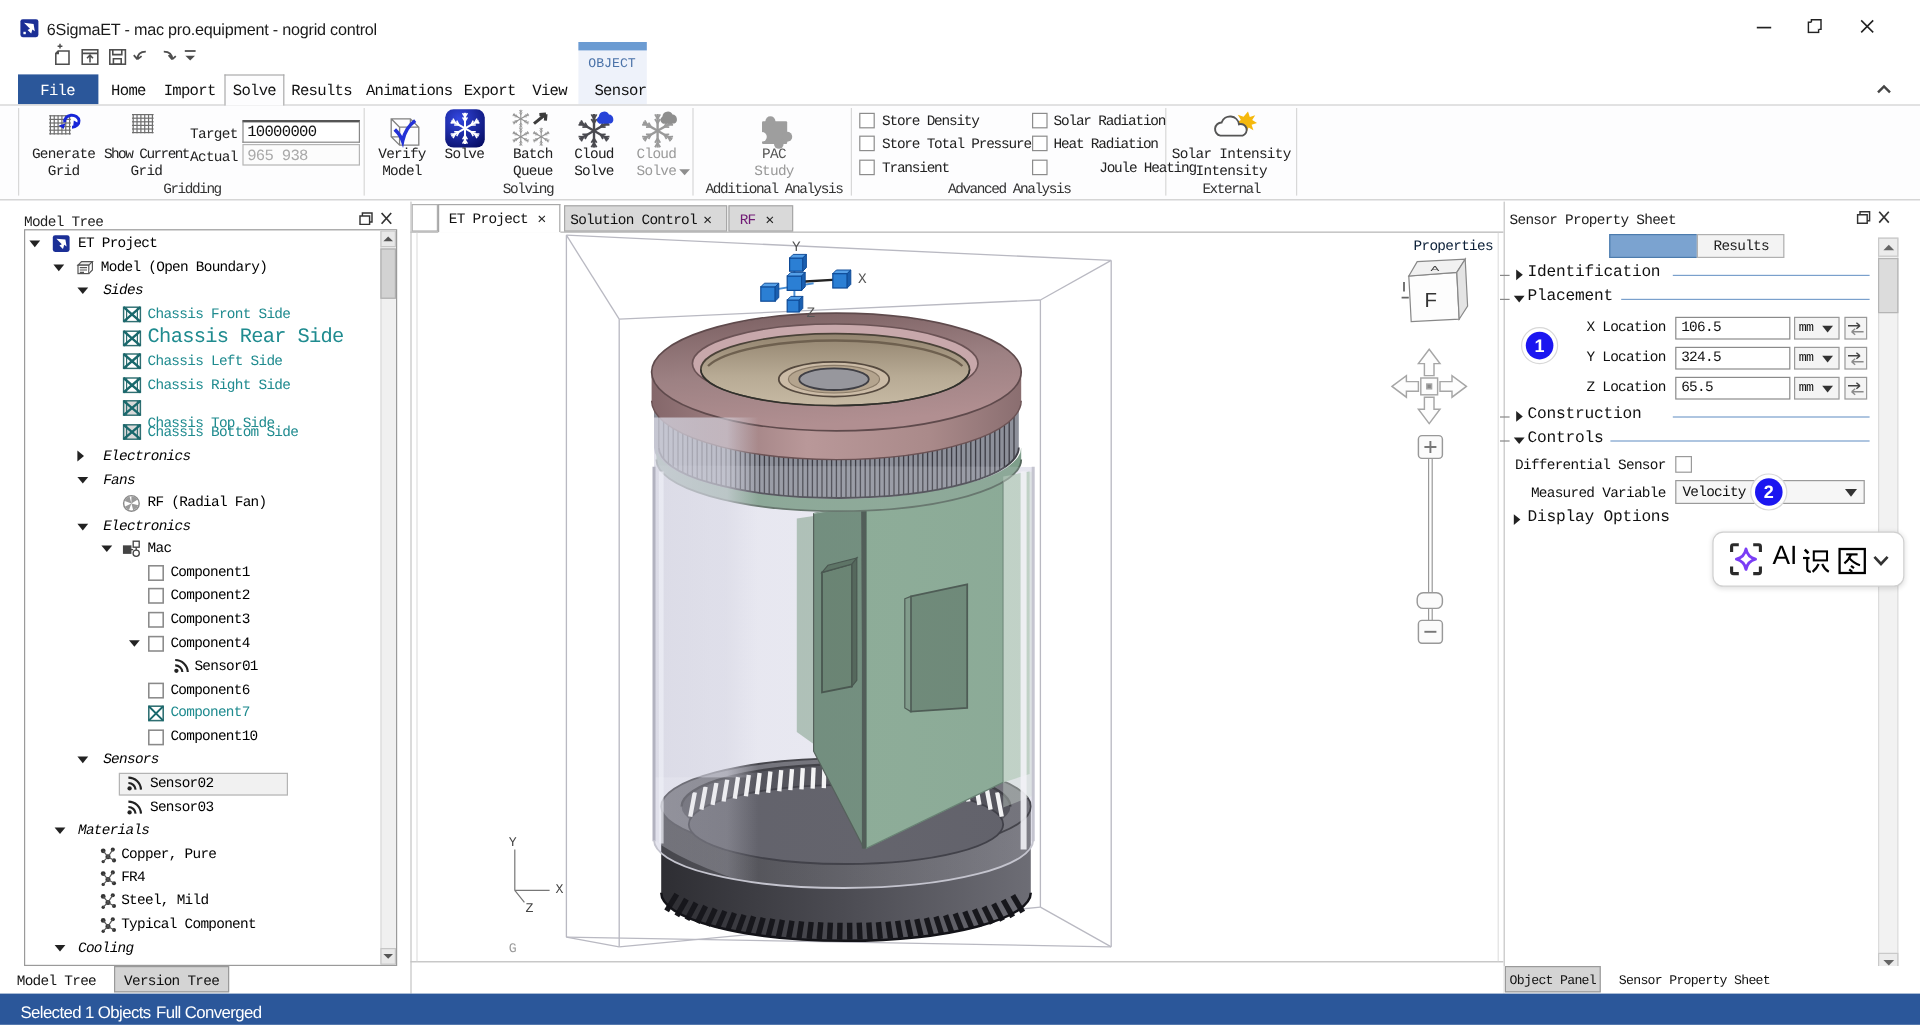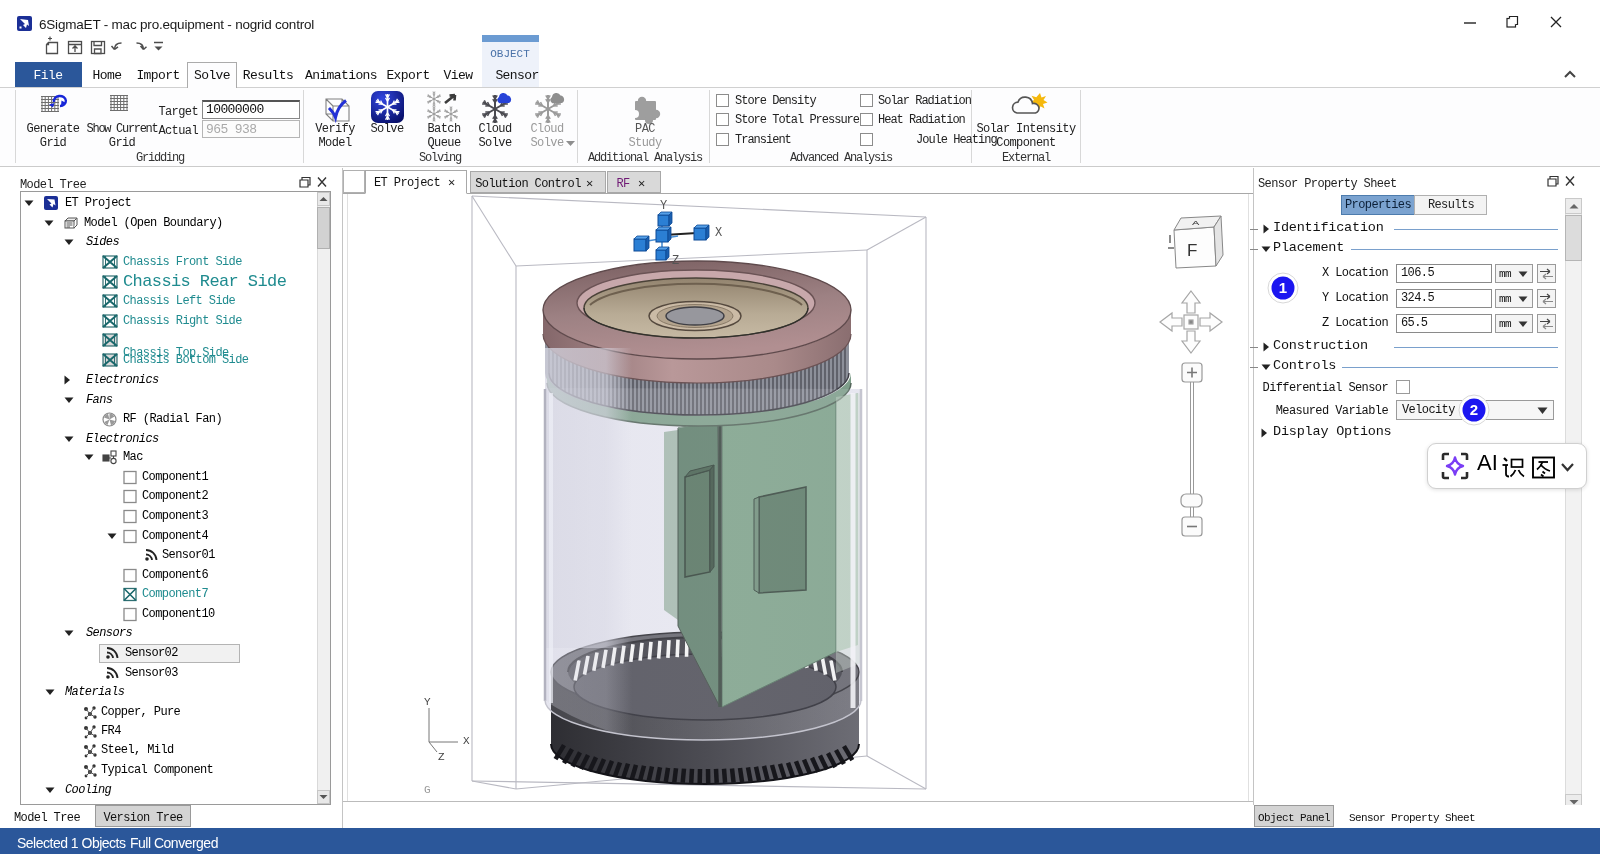--- a/index.html
+++ b/index.html
@@ -340,21 +340,21 @@
 <div class="abs" style="left:860px;top:113px;width:13px;height:13px;background:#fff;border:1px solid #8c8c8c;"></div>
 <div class="t" style="left:878px;top:112px;font-size:12px;color:#222;letter-spacing:-1.0px;">Heat Radiation</div>
 <div class="abs" style="left:860px;top:133px;width:13px;height:13px;background:#fff;border:1px solid #8c8c8c;"></div>
 <div class="t" style="left:878px;top:132px;font-size:12px;color:#222;letter-spacing:-1.0px;margin-left:38px;">Joule Heating</div>
 <div class="t" style="left:641px;top:150px;width:400px;text-align:center;font-size:12px;color:#333;letter-spacing:-1.2px;">Advanced Analysis</div>
 <svg style="left:1010px;top:91px" width="40" height="26">
 <path d="M30 2 l1.5 4.5 4.5 -1.5 -2.5 4 4 2.5 -4.5 1.5 1.5 4.5 -4 -2.2 -1.8 4.2 -1.8 -4.4 -4.2 2.4 1.6 -4.6 -4.6 -1.4 4.4 -2.6 -2.6 -4.2 4.8 1.6 Z" fill="#f5b80c"></path>
 <path d="M7 22 a5.5 5.5 0 0 1 1 -10.9 a7.5 7.5 0 0 1 14.5 1.5 a4.8 4.8 0 0 1 3 9.4 Z" fill="#fdfdfe" stroke="#555" stroke-width="1.6"></path>
   </svg>
 <div class="t" style="left:826px;top:121px;width:400px;text-align:center;font-size:12px;color:#222;">Solar Intensity</div>
-<div class="t" style="left:826px;top:135px;width:400px;text-align:center;font-size:12px;color:#222;">Component</div>
+<div class="t" style="left:826px;top:135px;width:400px;text-align:center;font-size:12px;color:#222;">Intensity</div>
 <div class="t" style="left:826px;top:150px;width:400px;text-align:center;font-size:12px;color:#333;letter-spacing:-1.2px;">External</div>
 <div class="abs" style="left:0px;top:168px;width:342px;height:694px;background:#fff;"></div>
 <div class="t" style="left:20px;top:177px;font-size:12px;color:#222;">Model Tree</div>
 <svg style="left:299px;top:176px" width="30" height="12" fill="none" stroke="#333" stroke-width="1.2">
     <path d="M3 4 H9 V11 H1 V4 Z M3 4 V1.5 H11 V9 H9"></path>
     <path d="M19 1.5 L27 10.5 M27 1.5 L19 10.5" stroke-width="1.4"></path>
   </svg>
 <div class="abs" style="left:20px;top:191px;width:311px;height:614px;background:#fff;border:1px solid #9a9a9a;"></div>
 <div class="abs" style="left:317px;top:192px;width:13px;height:612px;background:#f0f0f0;border-left:1px solid #d9d9d9;"></div>
 <div class="abs" style="left:317px;top:192px;width:13px;height:14px;background:#e8e8e8;border:1px solid #c6c6c6;"></div>
@@ -860,21 +860,21 @@
 <div class="abs" style="left:1253px;top:168px;width:347px;height:694px;background:#fff;"></div>
 <div class="abs" style="left:1253px;top:168px;width:1px;height:660px;background:#c4c4c4;"></div>
 <div class="abs" style="left:342px;top:168px;width:1px;height:660px;background:#c4c4c4;"></div>
 <div class="t" style="left:1258px;top:176px;font-size:12px;color:#222;">Sensor Property Sheet</div>
 <svg style="left:1547px;top:175px" width="30" height="12" fill="none" stroke="#333" stroke-width="1.2">
     <path d="M3 4 H9 V11 H1 V4 Z M3 4 V1.5 H11 V9 H9"></path>
     <path d="M19 1.5 L27 10.5 M27 1.5 L19 10.5" stroke-width="1.4"></path>
   </svg>
 <div class="abs" style="left:1341px;top:195px;width:74px;height:20px;background:#7ba3d0;border:1px solid #4d7cad;"></div>
 <div class="abs" style="left:1414px;top:195px;width:73px;height:20px;background:#f3f3f3;border:1px solid #b0b0b0;"></div>
-<div class="t" style="left:1178px;top:197px;width:400px;text-align:center;font-size:12px;color:#0c2038;">Properties</div>
+<div class="t" style="left:1178px;top:197px;width:400px;text-align:left;font-size:12px;color:#0c2038;">Properties</div>
 <div class="t" style="left:1251px;top:197px;width:400px;text-align:center;font-size:12px;color:#222;">Results</div>
 <div class="abs" style="left:1565px;top:198px;width:17px;height:612px;background:#f2f2f2;border:1px solid #dcdcdc;"></div>
 <div class="abs" style="left:1565px;top:198px;width:17px;height:16px;background:#ececec;border:1px solid #c9c9c9;"></div>
 <svg style="left:1569px;top:203px" width="10" height="7">
     <path d="M0.5 5.5 L5 1 L9.5 5.5 Z" fill="#666"></path>
   </svg>
 <div class="abs" style="left:1565px;top:215px;width:17px;height:46px;background:#dcdcdc;border:1px solid #b5b5b5;"></div>
 <div class="abs" style="left:1565px;top:794px;width:17px;height:16px;background:#ececec;border:1px solid #c9c9c9;"></div>
 <svg style="left:1569px;top:799px" width="10" height="7">
     <path d="M0.5 1 L5 5.5 L9.5 1 Z" fill="#666"></path>

